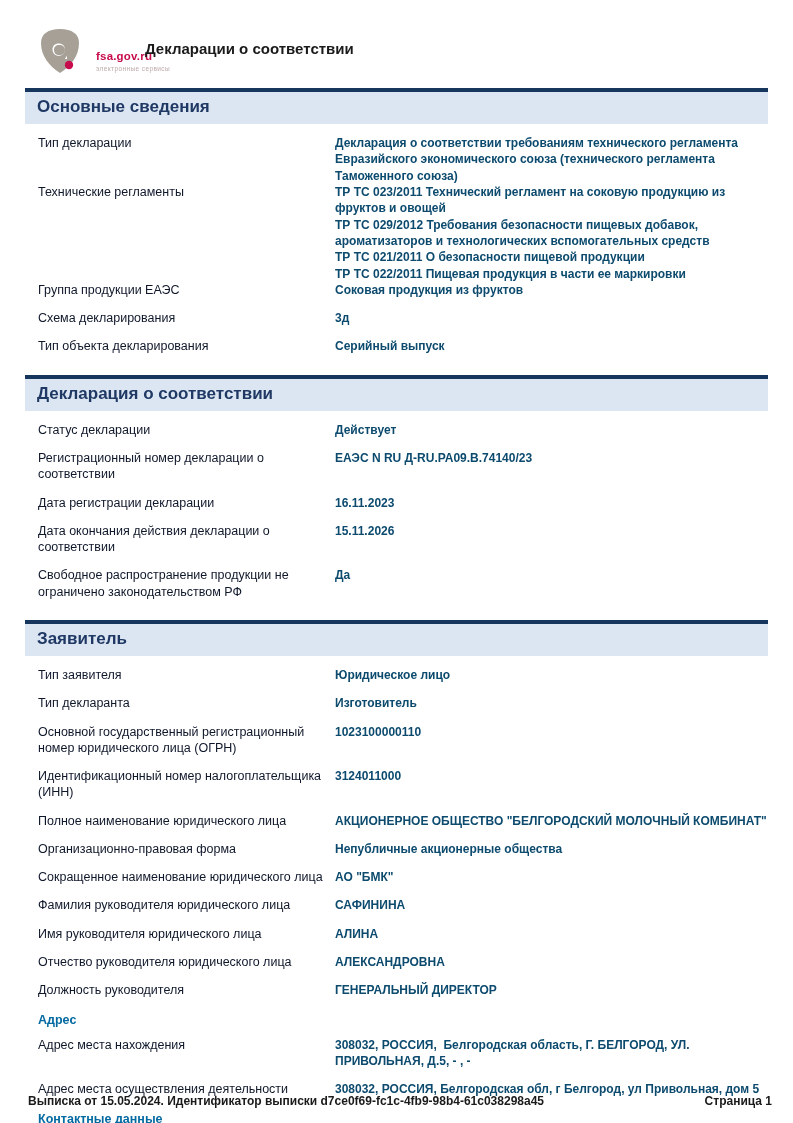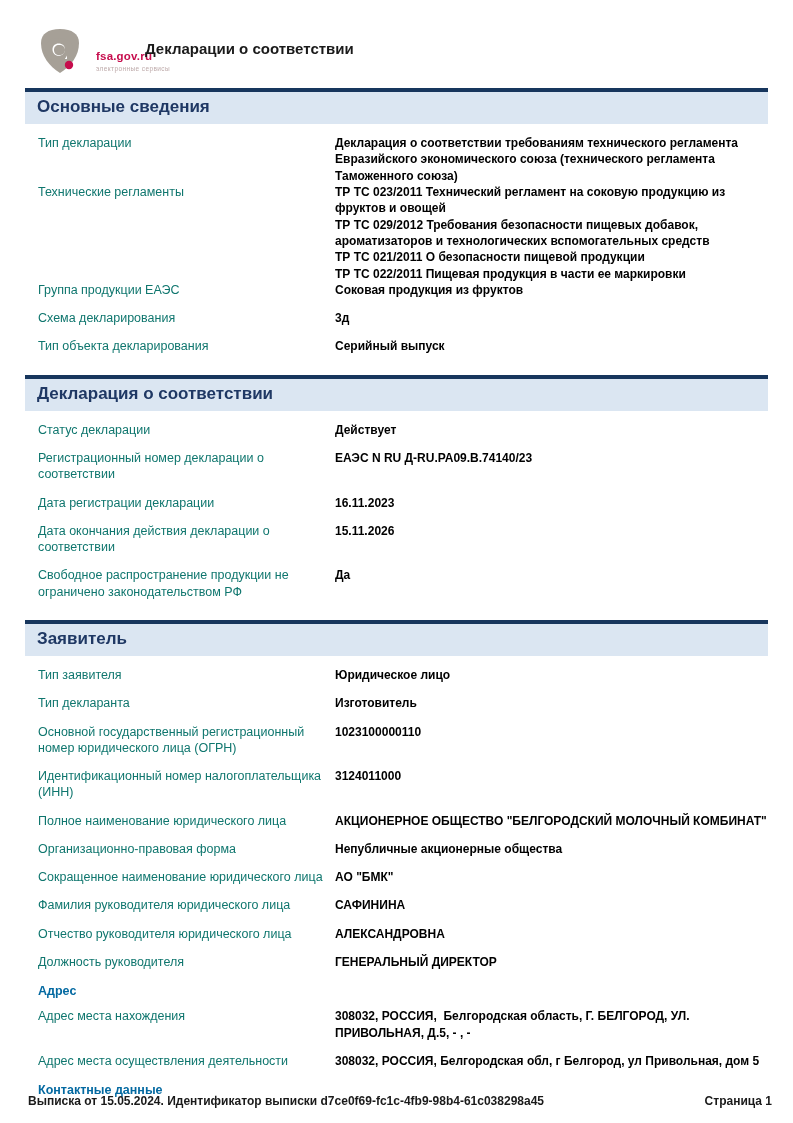--- a/index.html
+++ b/index.html
@@ -66,28 +66,28 @@
     display: flex;
     margin-bottom: 12px;
     padding-left: 13px;
   }
   .label {
     width: 285px;
     flex: 0 0 285px;
     margin-right: 12px;
     font-size: 12.5px;
     line-height: 1.3;
-    color: #0f766e;
+    color: #0f172a;
   }
   .value {
     flex: 1;
     font-size: 12px;
     line-height: 1.36;
     font-weight: 700;
-    color: #000000;
+    color: #0c4a6e;
     white-space: pre-wrap;
   }
   
   .section:nth-of-type(1) .row:nth-child(-n+2) { margin-bottom: 0; }
   .subheading {
     padding-left: 13px;
     margin: 14px 0 10px 0;
     font-size: 12.5px;
     font-weight: 700;
     color: #0369a1;
@@ -210,20 +210,24 @@
           </div>
           <div class="row">
             <div class="label">Сокращенное наименование юридического лица</div>
             <div class="value">АО "БМК"</div>
           </div>
           <div class="row">
             <div class="label">Фамилия руководителя юридического лица</div>
             <div class="value">САФИНИНА</div>
           </div>
           <div class="row">
+            <div class="label">Имя руководителя юридического лица</div>
+            <div class="value">АЛИНА</div>
+          </div>
+          <div class="row">
             <div class="label">Отчество руководителя юридического лица</div>
             <div class="value">АЛЕКСАНДРОВНА</div>
           </div>
           <div class="row">
             <div class="label">Должность руководителя</div>
             <div class="value">ГЕНЕРАЛЬНЫЙ ДИРЕКТОР</div>
           </div>
           <div class="subheading">Адрес</div>
           <div class="row">
             <div class="label">Адрес места нахождения</div>

